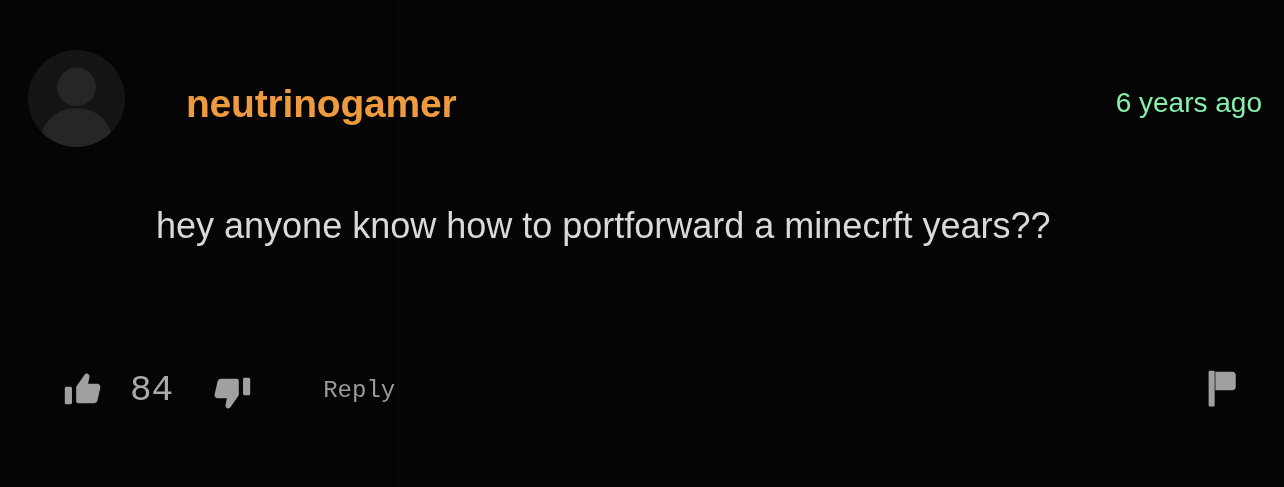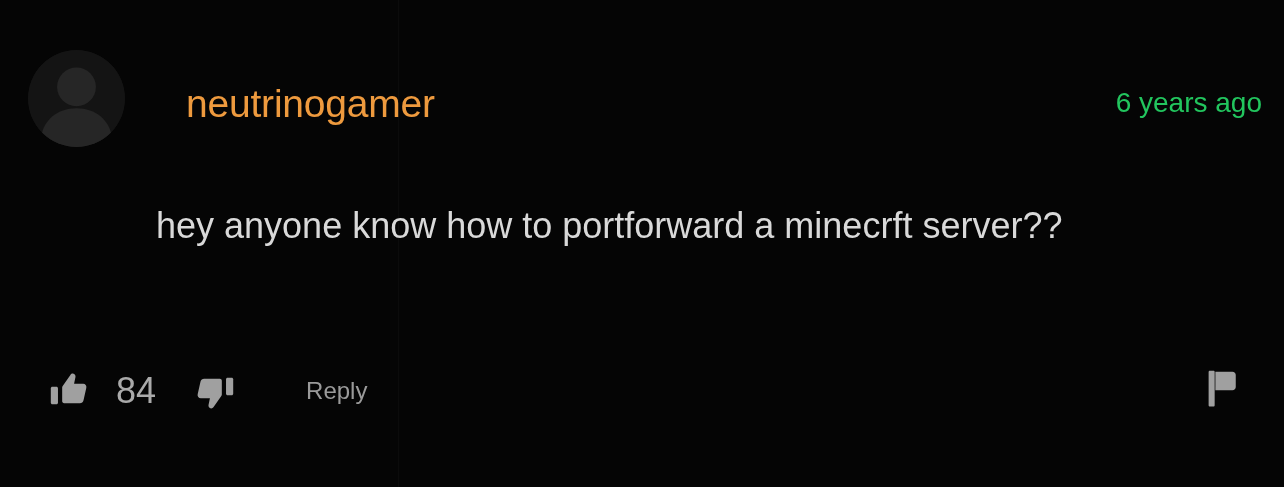--- a/index.html
+++ b/index.html
@@ -52,57 +52,58 @@
     left: 186px;
     top: 76px;
     right: 22px;
     height: 56px;
   }
   .author {
     position: absolute;
     left: 0;
     top: 0;
     font-size: 39px;
-    font-weight: normal;
+    font-weight: bold;
     line-height: 56px;
     color: #ee9a3e;
     letter-spacing: -0.2px;
     white-space: nowrap;
   }
   .timestamp {
     position: absolute;
     right: 0;
     top: 2px;
     font-size: 28px;
     line-height: 50px;
-    color: #22c55e;
+    color: #86efac;
     white-space: nowrap;
   }
 
   
   .comment-text {
     position: absolute;
     left: 156px;
     top: 193px;
     width: 1000px;
     font-size: 36px;
     line-height: 66px;
     color: #d9d9d9;
     white-space: pre-wrap;
     word-wrap: break-word;
   }
 
   
   .actions {
     position: absolute;
-    left: 48px;
+    left: 62px;
     top: 362px;
     height: 58px;
     display: flex;
     align-items: flex-start;
+    font-family: Liberation Mono, monospace;
   }
   .action-btn {
     display: flex;
     align-items: center;
     height: 58px;
     cursor: pointer;
   }
   .icon-like, .icon-dislike {
     width: 42px;
     height: 42px;
@@ -151,21 +152,21 @@
         <path d="M50 60 C30 60 16 73 14 88 A50 50 0 0 0 86 88 C84 73 70 60 50 60 Z" fill="#262626"></path>
       </svg>
     </span>
   </div>
 
   <div class="header">
     <span class="author">neutrinogamer</span>
     <span class="timestamp">6 years ago</span>
   </div>
 
-  <div class="comment-text">hey anyone know how to portforward a minecrft server??</div>
+  <div class="comment-text">hey anyone know how to portforward a minecrft years??</div>
 
   <div class="actions">
 
     <div class="action-btn">
       <span class="icon-like">
         <svg viewBox="0 0 24 24" xmlns="http://www.w3.org/2000/svg" aria-hidden="true">
           <path fill="#a0a0a0" d="M2.5 9.6h2.3c.5 0 .9.4.9.9v8.2c0 .5-.4.9-.9.9H2.5c-.5 0-.9-.4-.9-.9V10.5c0-.5.4-.9.9-.9z"></path>
           <path fill="#a0a0a0" d="M8.4 9.2l4.4-6.4c.5-.8 1.6-1 2.3-.4.5.4.7 1 .6 1.6l-.8 3.9h5.2c1.2 0 2.1 1.1 1.8 2.3l-1.6 7.1c-.2 1-1.1 1.7-2.1 1.7H9.2c-.6 0-1.1-.5-1.1-1.1v-7.9c0-.3.1-.6.3-.8z"></path>
         </svg>
       </span>

